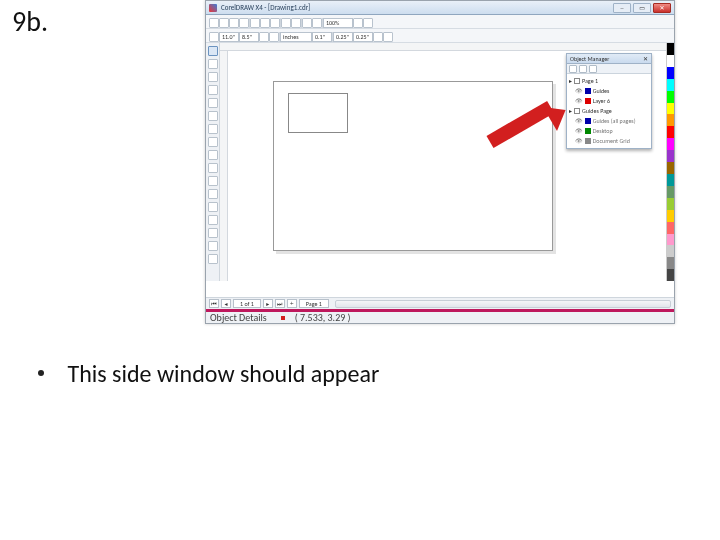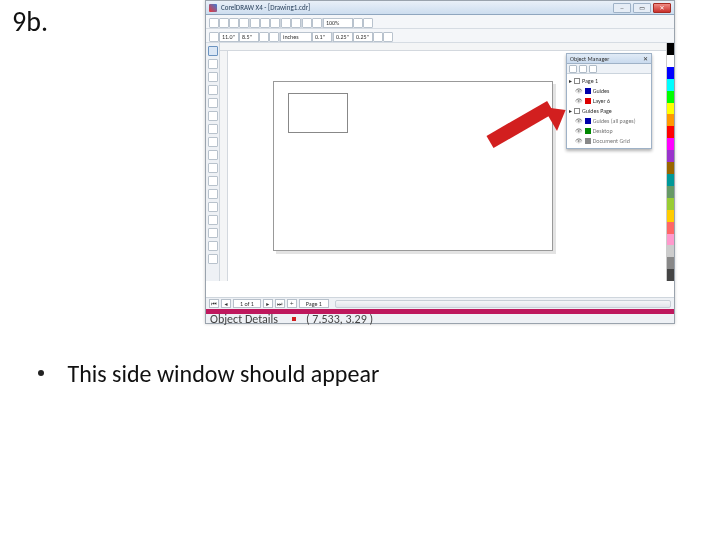--- a/index.html
+++ b/index.html
@@ -59,21 +59,21 @@
 
   
   .arrow{position:absolute;pointer-events:none;}
   .arrow-body{position:absolute;width:70px;height:14px;background:#d21f1f;transform:rotate(-30deg);transform-origin:left center;}
   .arrow-head{position:absolute;width:0;height:0;border-left:18px solid #d21f1f;border-top:14px solid transparent;border-bottom:14px solid transparent;transform:rotate(-30deg);transform-origin:left center;}
 
   .pager{position:absolute;left:0;right:0;bottom:14px;height:12px;background:#eef1f5;border-top:1px solid #cfd6dd;display:flex;align-items:center;gap:2px;padding:0 3px;font-size:6px;}
   .pg-btn{width:10px;height:9px;border:1px solid #b7c0ca;background:#fff;display:flex;align-items:center;justify-content:center;}
   .pg-tab{height:9px;padding:0 6px;border:1px solid #b7c0ca;background:#fff;display:flex;align-items:center;}
   .scroll-h{flex:1;height:8px;background:linear-gradient(#f4f5f7,#e2e6eb);border:1px solid #c7ced6;margin-left:4px;border-radius:2px;}
-  .statusbar{position:absolute;left:0;right:0;bottom:0;height:14px;background:#eef1f5;border-top:5px solid #be185d;display:flex;align-items:center;padding:0 4px;gap:10px;font-size:12px;color:#444;}
+  .statusbar{position:absolute;left:0;right:0;bottom:0;height:14px;background:#eef1f5;border-top:3px solid #be185d;display:flex;align-items:center;padding:0 4px;gap:10px;font-size:10px;color:#444;}
   .sep-dot{width:4px;height:4px;background:#d21f1f;display:inline-block;margin-left:4px;}
 </style>
 </head>
 <body>
 
 <div class="slide">
   <div class="step-num">9b.</div>
 
   <div class="app">
 

